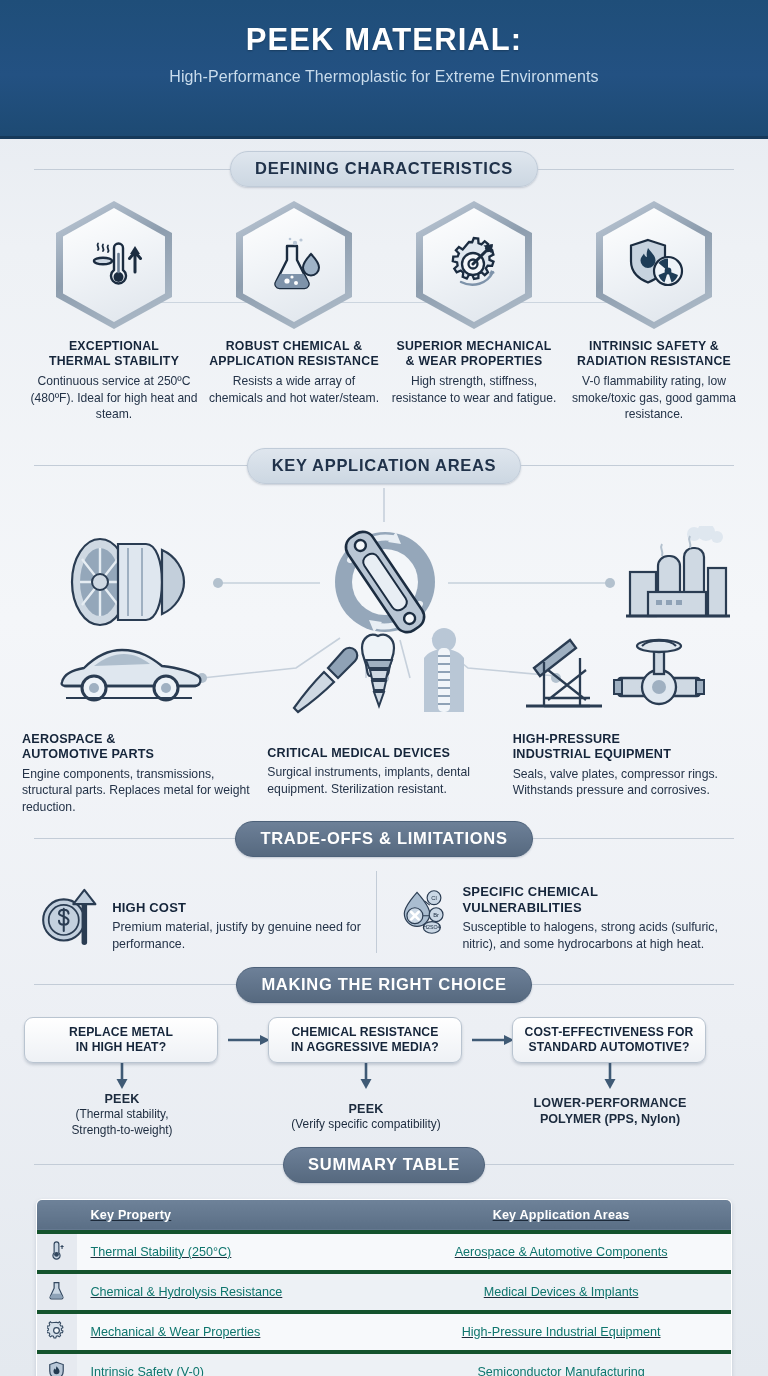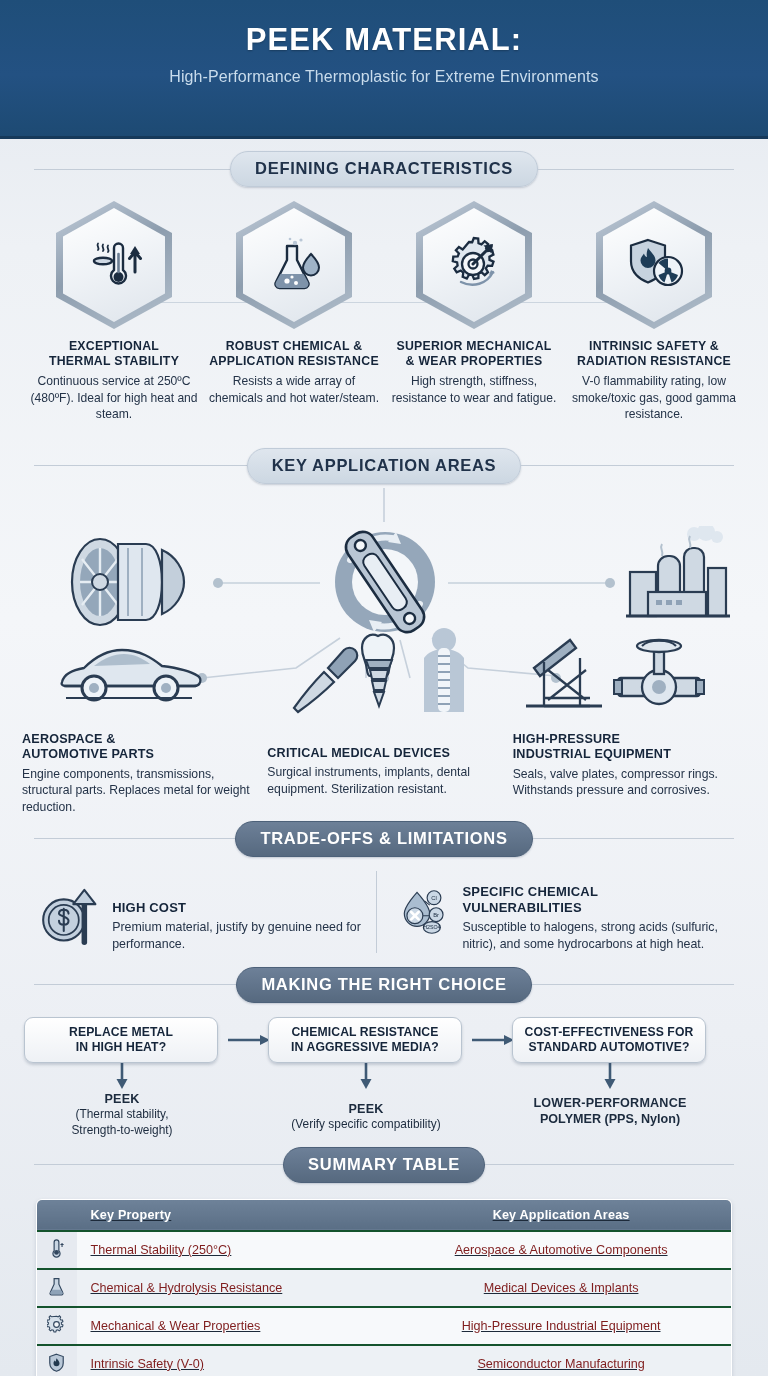--- a/index.html
+++ b/index.html
@@ -170,21 +170,21 @@
     background:#fff;
     text-decoration:underline;
   }
   .tbl th {
     background: linear-gradient(180deg,#6e8299 0%, #5a6e85 100%);
     color:#fff; font-size:12.6px; font-weight:bold; padding: 8px 10px; text-align:center;
     letter-spacing:.2px;
   }
   .tbl th.ico-h { width: 40px; }
   .tbl th.prop-h { text-align:left; padding-left:14px; }
-  .tbl td { font-size:12.6px; padding: 7px 10px; color:#7f1d1d; border-top:2px solid #14532d;}
+  .tbl td { font-size:12.6px; padding: 7px 10px; color:#0f766e; border-top:4px solid #14532d;}
   .tbl td.ico { width:40px; text-align:center; background:#e6eaf0; }
   .tbl td.prop { text-align:left; padding-left:14px; background:#f7f9fb;}
   .tbl td.app { text-align:center; background:#f7f9fb;}
   .tbl tr:nth-child(even) td.prop, .tbl tr:nth-child(even) td.app { background:#edf1f5; }
 
   
   .footer {
     margin-top: auto;
     height: 116px;
     background: linear-gradient(120deg,#2e5f8c 0%, #29567f 35%, #1f4a70 70%, #1b4267 100%);

